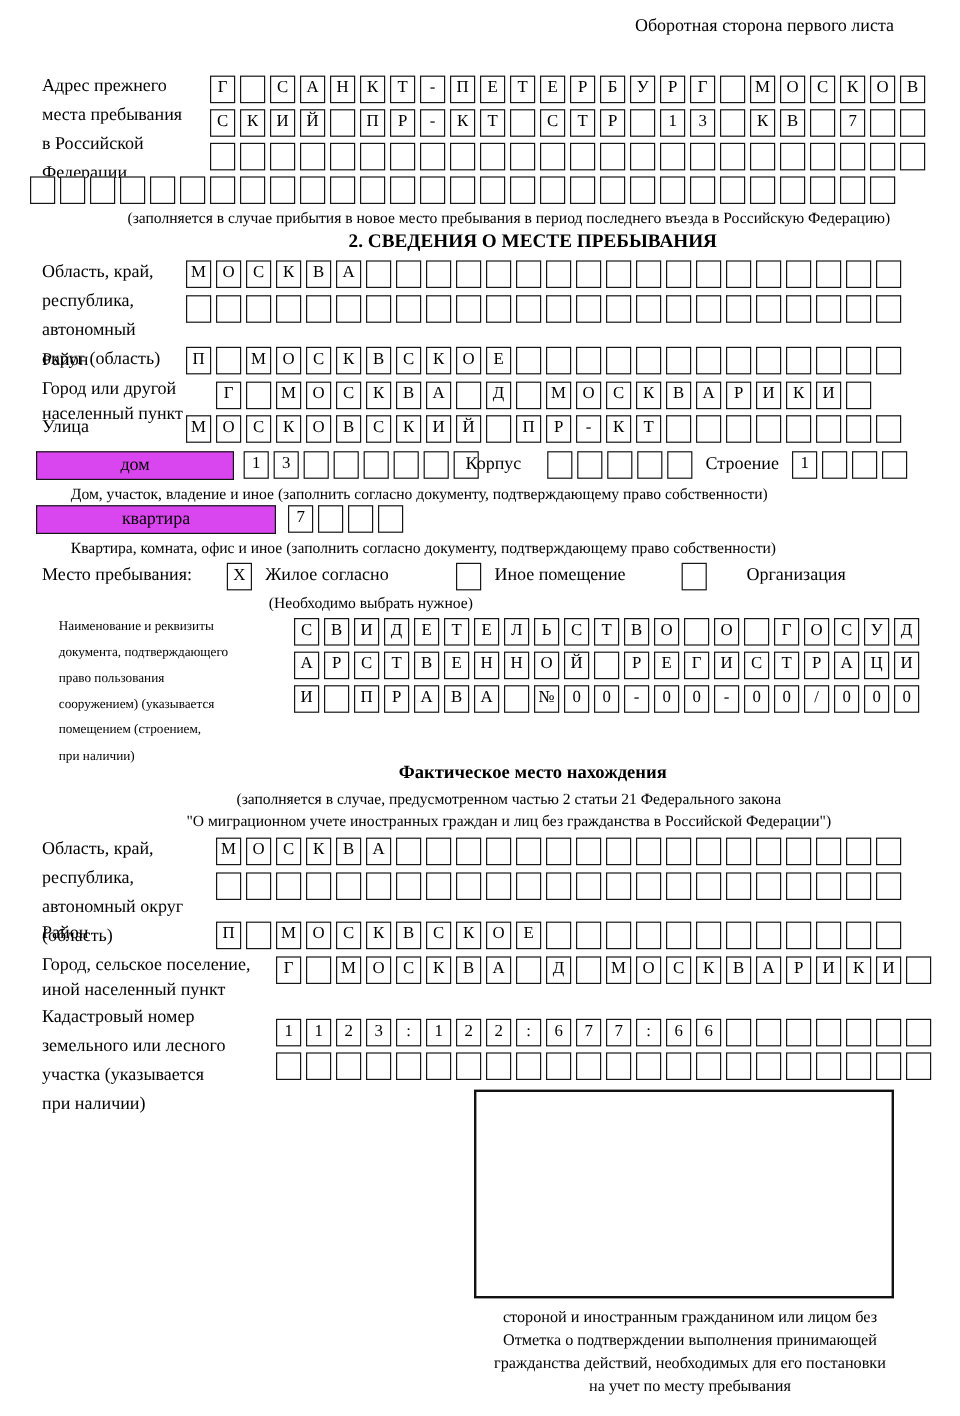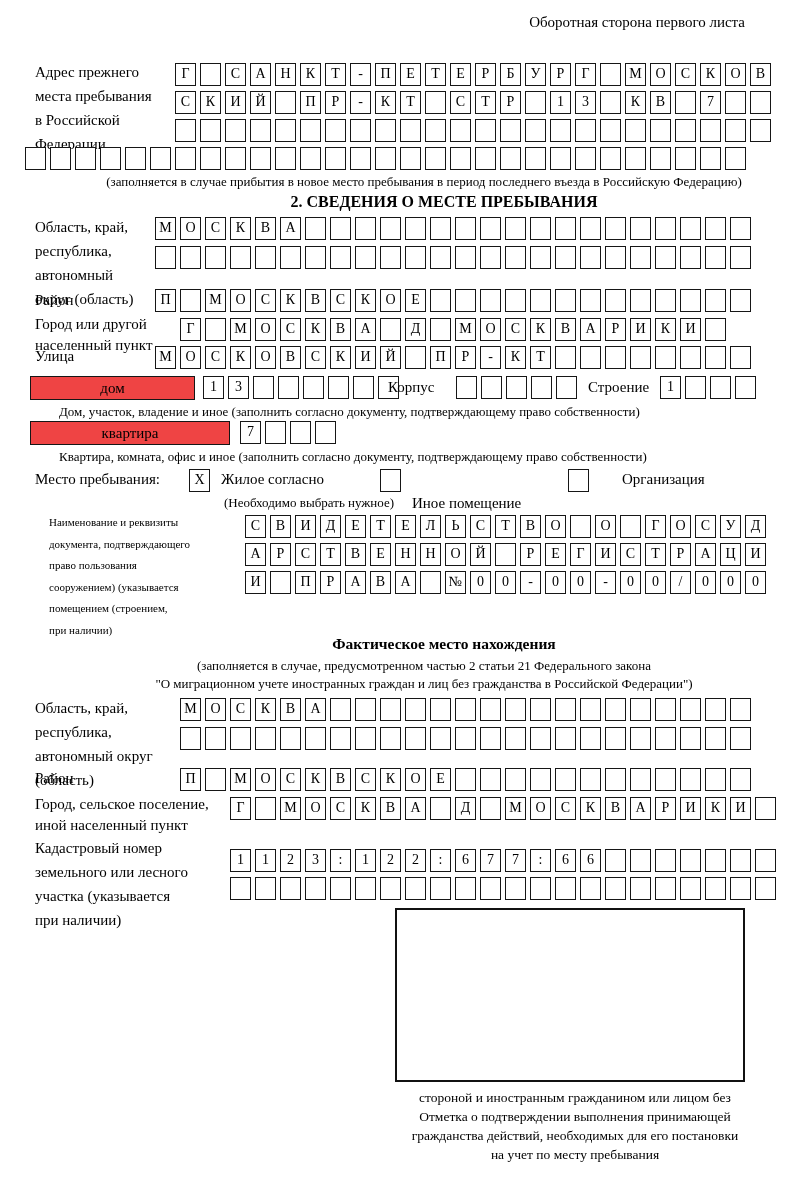--- a/index.html
+++ b/index.html
@@ -11,21 +11,21 @@
   .lbl{font-size:15px;line-height:24px;}
   .lbl2{font-size:15px;line-height:21px;}
   .cellrow{position:absolute;white-space:nowrap;height:24px;}
   .cell{
     display:inline-block;box-sizing:border-box;vertical-align:top;
     width:21px;height:23px;border:1.6px solid #161616;margin-right:4px;
     text-align:center;font-size:14px;line-height:20px;background:#fff;
   }
   .rect{
     position:absolute;box-sizing:border-box;border:1.6px solid #161616;
-    text-align:center;font-size:15px;background:#ef4444;
+    text-align:center;font-size:15px;background:#d946ef;
   }
   .note{font-size:13px;padding-left:24px;}
   .center{width:800px;text-align:center;}
   .bold{font-weight:bold;padding-left:44px;}
   .stampbox{
     position:absolute;left:395px;top:908px;width:350px;height:174px;
     box-sizing:border-box;border:2px solid #111;background:#fff;
   }
   .stampnote{position:absolute;left:385px;top:1088px;width:380px;
     text-align:center;font-size:13.5px;line-height:19px;}
@@ -80,21 +80,21 @@
 <div class="abs note" style="left:35px;top:404px;">Дом, участок, владение и иное (заполнить согласно документу, подтверждающему право собственности)</div>
 
 <div class="rect" style="left:30px;top:421px;width:200px;height:24px;line-height:22px;">квартира</div>
 <div class="cellrow" style="left:240px;top:421px;"><span class="cell">7</span><span class="cell"></span><span class="cell"></span><span class="cell"></span></div>
 <div class="abs note" style="left:35px;top:449px;">Квартира, комната, офис и иное (заполнить согласно документу, подтверждающему право собственности)</div>
 
 <div class="abs inline-lbl" style="left:35px;top:471px;">Место пребывания:</div>
 <div class="cellrow" style="left:189px;top:469px;"><span class="cell">X</span></div>
 <div class="abs inline-lbl" style="left:221px;top:471px;">Жилое согласно</div>
 <div class="cellrow" style="left:380px;top:469px;"><span class="cell"></span></div>
-<div class="abs inline-lbl" style="left:412px;top:471px;margin-top:24px;">Иное помещение</div>
+<div class="abs inline-lbl" style="left:412px;top:471px;">Иное помещение</div>
 <div class="cellrow" style="left:568px;top:469px;"><span class="cell"></span></div>
 <div class="abs inline-lbl" style="left:622px;top:471px;">Организация</div>
 <div class="abs note" style="left:200px;top:495px;width:300px;">(Необходимо выбрать нужное)</div>
 
 <div class="abs" style="left:49px;top:512px;font-size:11px;line-height:21.5px;">
   <div>Наименование и реквизиты</div>
   <div>документа, подтверждающего</div>
   <div>право пользования</div>
   <div>сооружением) (указывается</div>
   <div>помещением (строением,</div>

